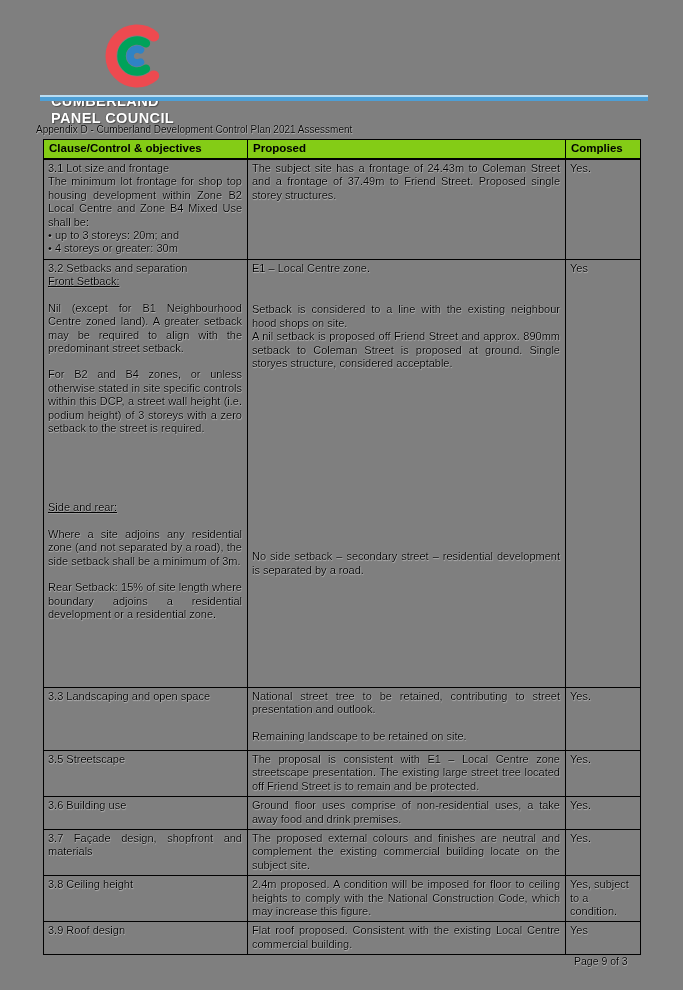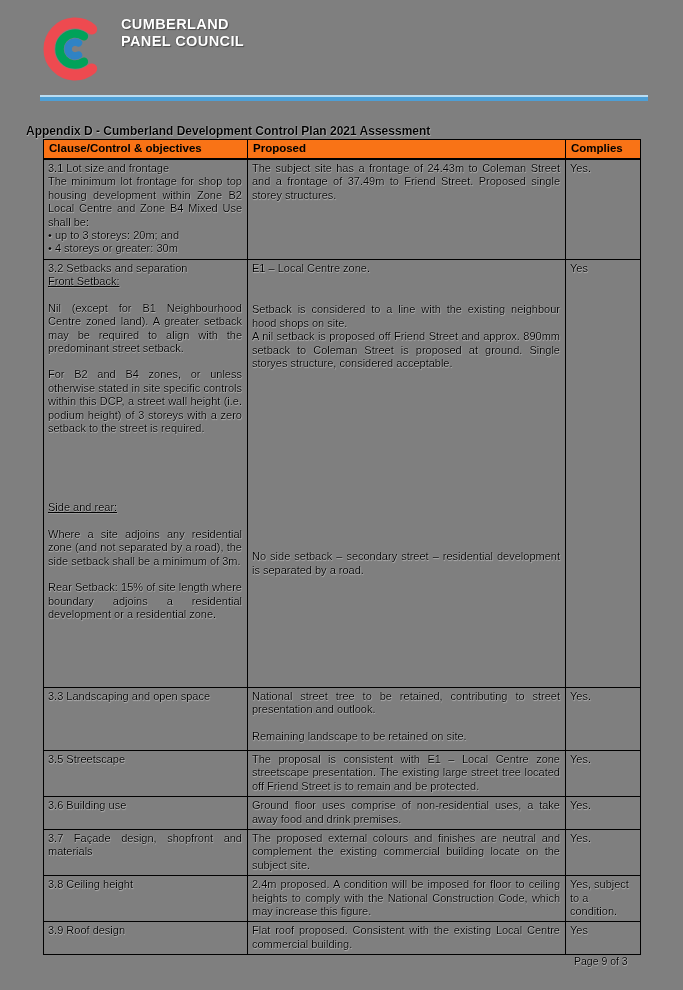--- a/index.html
+++ b/index.html
@@ -1,36 +1,36 @@
 <!DOCTYPE html>
 <html><head>
 <meta charset="utf-8">
 <style>
   html,body{margin:0;padding:0;background:#6e6e6e;}
   .page{position:relative;width:683px;height:990px;background:#7f7f7f;overflow:hidden;
         font-family:"Liberation Sans",sans-serif;color:#000;}
   .halo{text-shadow:0 0 1px rgba(255,255,255,.6),.5px .5px 1px rgba(255,255,255,.45);}
 
   
-  .logo{position:absolute;left:42px;top:16px;display:flex;align-items:flex-start;}
+  .logo{position:absolute;left:42px;top:23px;display:flex;align-items:flex-end;flex-direction:column;}
   .logo-text{margin-left:9px;color:#fff;font-weight:bold;font-size:14.5px;line-height:16.5px;
              letter-spacing:.4px;text-shadow:1px 1px 1px #4c4c4c,-.5px -.5px 1px #5a5a5a;}
   .panel-title{position:absolute;left:255px;top:43px;font-size:13px;font-weight:bold;
                letter-spacing:.3px;}
   .rule{position:absolute;left:40px;top:95px;width:608px;height:6px;
         background:linear-gradient(180deg,#b9dcf2 0%,#b9dcf2 28%,#4d9fd6 28%,#4d9fd6 100%);}
 
   
-  .doc-heading{position:absolute;left:26px;top:124px;font-size:12px;font-weight:bold;}
+  .doc-heading{position:absolute;left:36px;top:124px;font-size:10px;font-weight:normal;}
   table.assess{position:absolute;left:43px;top:139px;width:597px;border-collapse:collapse;
                table-layout:fixed;font-size:11px;line-height:13.4px;}
   table.assess col.c1{width:204px;} table.assess col.c2{width:318px;} table.assess col.c3{width:75px;}
   table.assess td,table.assess th{border:1.5px solid #000;vertical-align:top;
         padding:2px 5px 3px 4px;word-wrap:break-word;}
-  tr.hdr th{background:#f97316;font-size:11.5px;text-align:left;padding:2px 5px;height:14px;
+  tr.hdr th{background:#84cc16;font-size:11.5px;text-align:left;padding:2px 5px;height:14px;
             border-bottom:2px solid #000;}
   tr.section td{font-weight:bold;font-style:italic;font-size:11.5px;height:12px;
                 border-bottom:2.5px solid #000;padding:1px 4px;}
   .p{text-align:justify;}
   .u{text-decoration:underline;}
   .sp13{height:13px;} .sp28{height:28px;} .sp66{height:66px;} .sp180{height:180px;}
   td.h31{height:94px;} td.h32{height:422px;} td.h33{height:57px;} td.h35{height:38px;}
   td.h36{height:24px;} td.h37{height:38px;} td.h38{height:40px;} td.h39{height:26px;}
 
   .page-footer{position:absolute;left:574px;top:955px;font-size:10.5px;}

